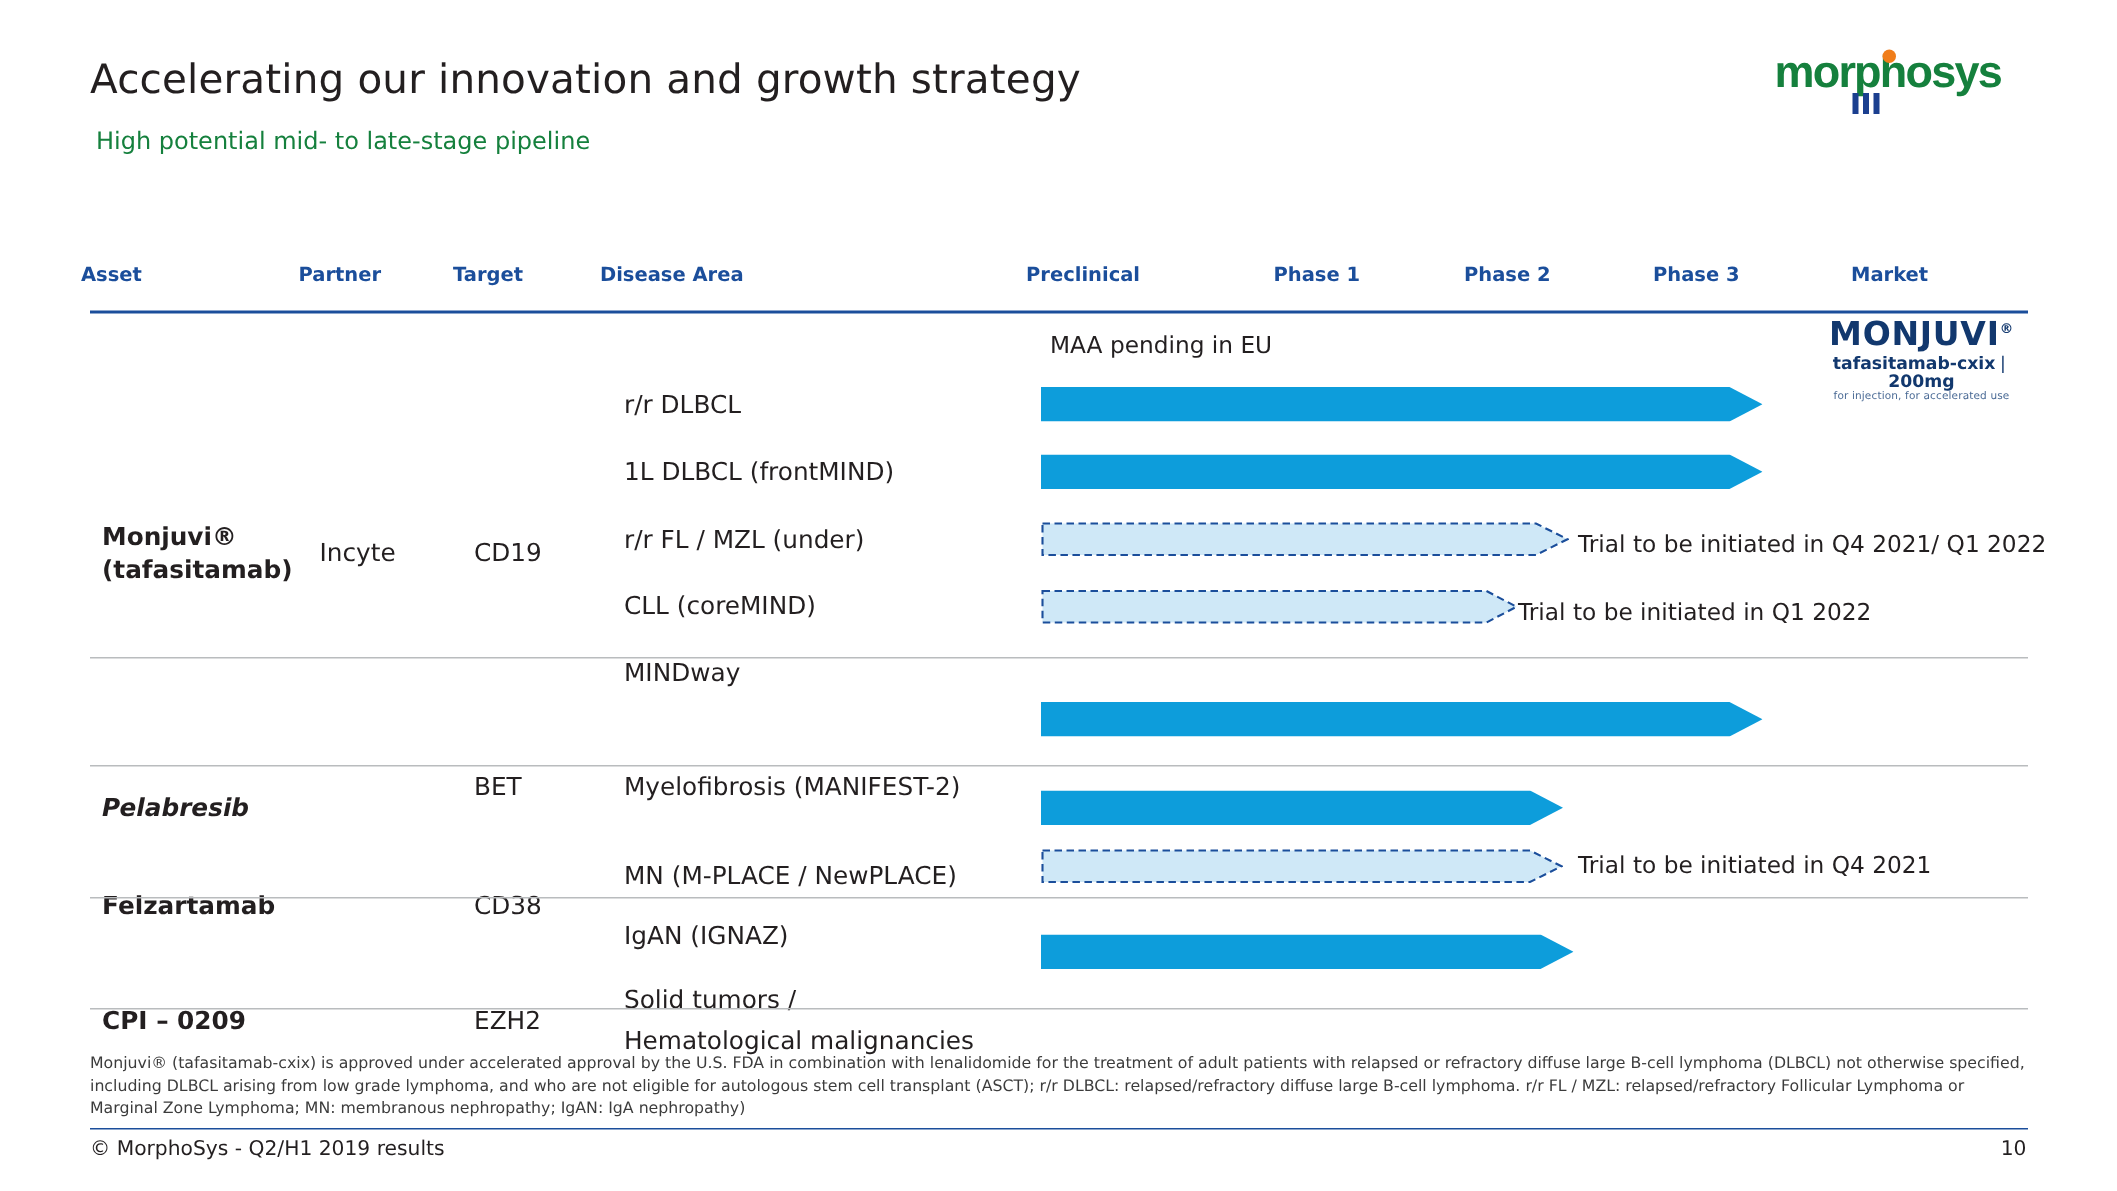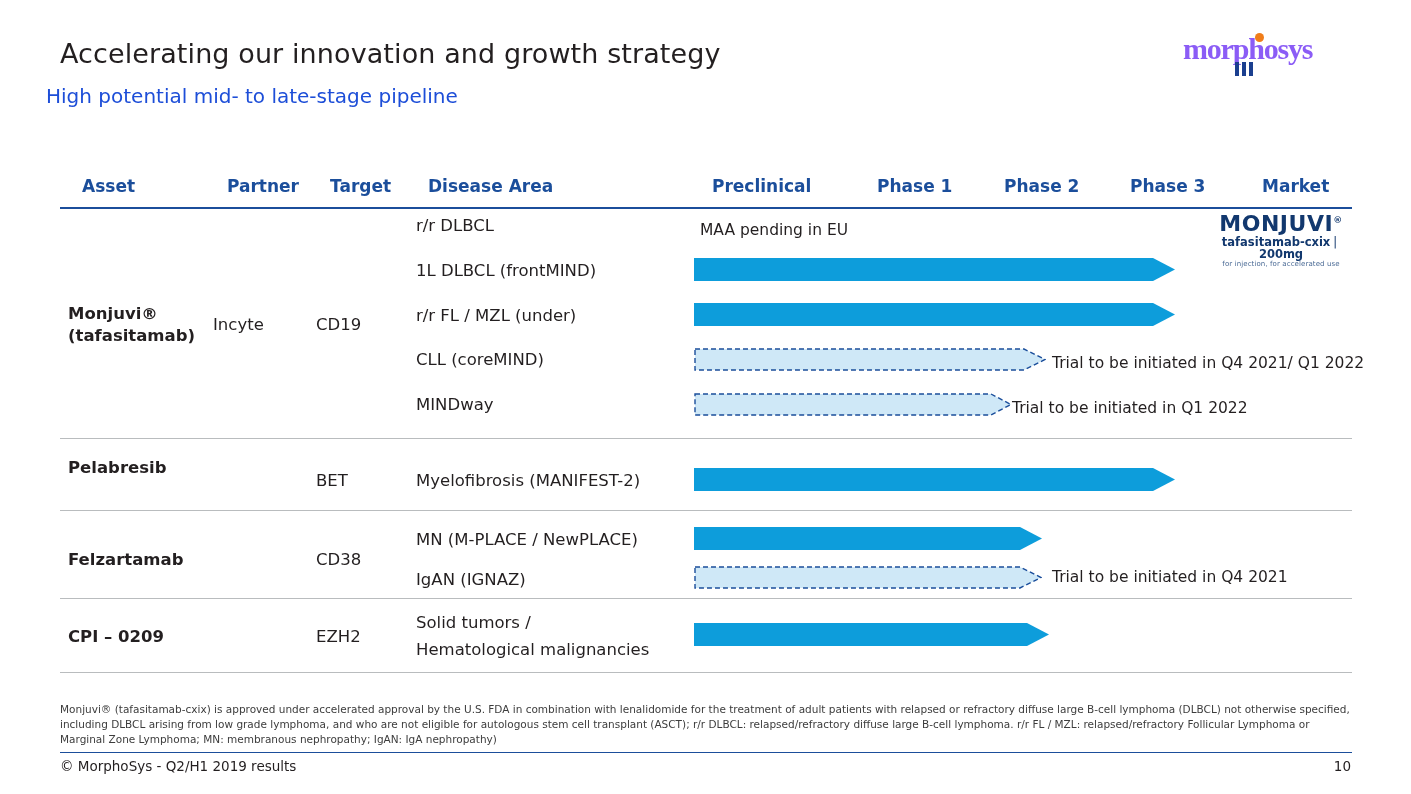--- a/index.html
+++ b/index.html
@@ -18,38 +18,38 @@
   .slide-title {
     position: absolute;
     left: 60px;
     top: 38px;
     font-size: 27px;
     color: #231f20;
     letter-spacing: 0.1px;
   }
   .slide-subtitle {
     position: absolute;
-    left: 46px;
+    left: 64px;
     top: 84px;
-    font-size: 20px;
-    color: #1d4ed8;
+    font-size: 16px;
+    color: #15803d;
   }
   .logo {
     position: absolute;
     right: 58px;
     top: 34px;
     width: 170px;
     height: 46px;
   }
   .logo-text {
-    font-family: Liberation Serif, serif;
+    font-family: Liberation Sans, sans-serif;
     font-weight: bold;
     font-size: 30px;
     letter-spacing: -1.2px;
-    color: #8b5cf6;
+    color: #15803d;
     line-height: 1;
   }
   .logo-bars {
     position: absolute;
     left: 52px;
     top: 28px;
     display: flex;
     gap: 3px;
   }
   .logo-bars i {
@@ -64,26 +64,26 @@
     top: -1px;
     width: 9px;
     height: 9px;
     background: #f07d1a;
     border-radius: 50%;
   }
 
   
   .col-headers {
     position: absolute;
-    left: 72px;
+    left: 44px;
     top: 176px;
     width: 1292px;
     height: 28px;
     color: #1b4e9b;
-    font-size: 17px;
+    font-size: 13px;
     font-weight: bold;
     text-align: center;
   }
   .col-headers span { position: absolute; top: 0; }
   .hdr-rule {
     position: absolute;
     left: 60px;
     top: 207px;
     width: 1292px;
     height: 2px;
@@ -98,20 +98,21 @@
     height: 1px;
     background: #b9bcbe;
   }
 
   
   .cell {
     position: absolute;
     font-size: 16.5px;
     color: #231f20;
     white-space: nowrap;
+    margin-top: 44px;
   }
   .cell.asset { font-weight: bold; }
 
   
   .bar {
     position: absolute;
     height: 23px;
   }
   .bar svg { display: block; width: 100%; height: 100%; }
 
@@ -262,21 +263,21 @@
 
 <div class="bar" style="left:694px; top:393px; width:318px;">
   <svg viewBox="0 0 318 23" preserveAspectRatio="none">
     <polygon points="1,1 297,1 317,11.5 297,22 1,22" fill="#cfe8f7" stroke="#1b4e9b" stroke-width="1.4" stroke-dasharray="5,3"></polygon>
   </svg>
 </div>
 <div class="annot" style="left:1012px; top:399px;">Trial to be initiated in Q1 2022</div>
 
 <div class="rule" style="top:438px;"></div>
 
-<div class="cell asset" style="left:68px; top:458px;">Pelabresib</div>
+<div class="cell asset" style="left:68px; top:485px;font-style:italic;">Pelabresib</div>
 <div class="cell" style="left:316px; top:471px;">BET</div>
 <div class="cell" style="left:416px; top:471px;">Myelofibrosis (MANIFEST-2)</div>
 
 <div class="bar" style="left:694px; top:468px; width:481px;">
   <svg viewBox="0 0 481 23" preserveAspectRatio="none">
     <polygon points="0,0 459,0 481,11.5 459,23 0,23" fill="#0d9ddb"></polygon>
   </svg>
 </div>
 
 <div class="rule" style="top:510px;"></div>

